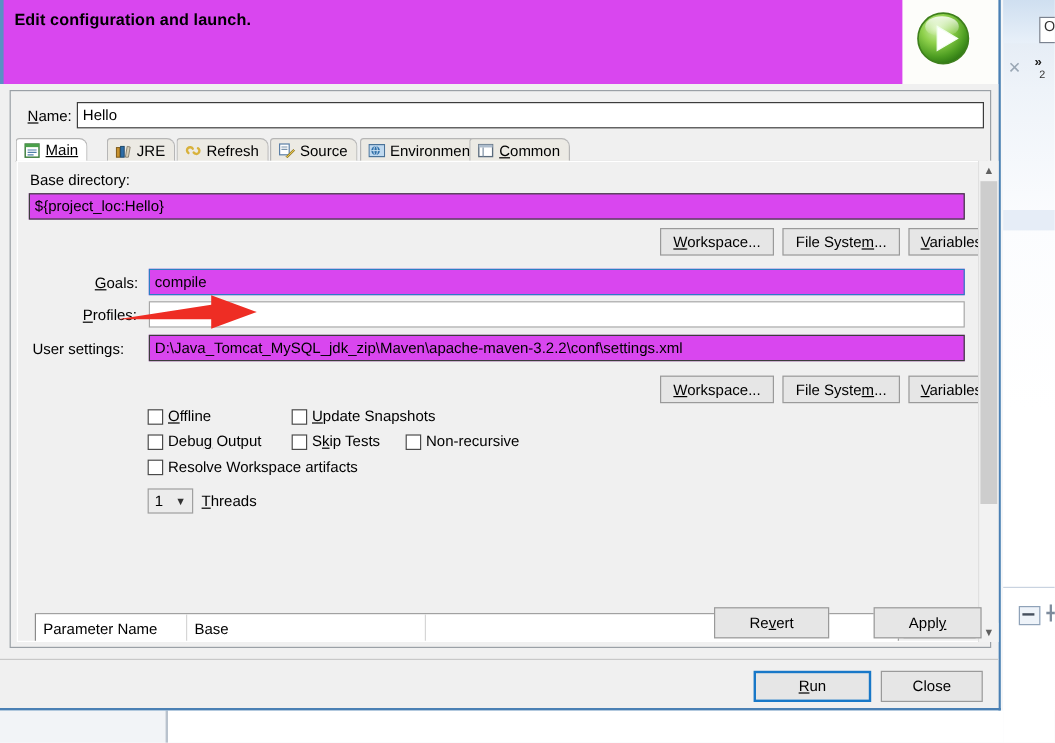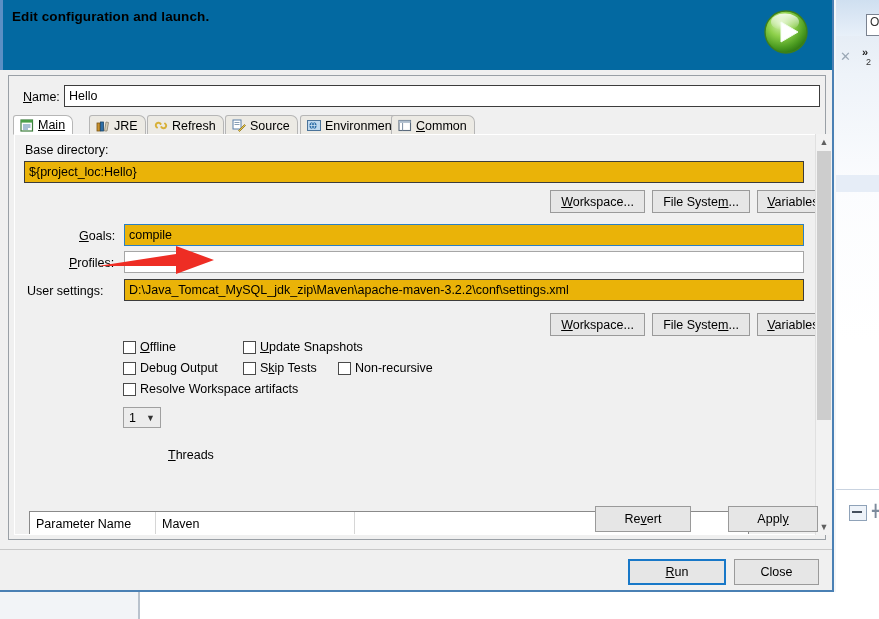--- a/index.html
+++ b/index.html
@@ -27,21 +27,21 @@
   .bg-min-bar{position:absolute;left:2px;top:5px;width:10px;height:2px;background:#46505e;}
   .bg-max-icon{position:absolute;left:872px;top:504px;font-size:12px;color:#7d8b9c;}
   .bg-vline{position:absolute;left:138px;top:592px;width:2px;height:27px;background:#b9c2cd;}
   .bg-bottomstrip{position:absolute;left:0;top:592px;width:879px;height:27px;background:#f2f4f7;}
   .bg-bottomstrip2{position:absolute;left:140px;top:592px;width:696px;height:27px;background:#ffffff;}
 
   
   #dialog{position:absolute;left:0;top:0;width:834px;height:592px;
      background:#fdfdfa;border-right:2px solid #4a80b4;border-bottom:2px solid #4a80b4;
      box-sizing:border-box;}
-  .dlg-header{position:absolute;left:0;top:0;width:832px;height:70px;background:#0369a1;}
+  .dlg-header{position:absolute;left:0;top:0;width:752px;height:70px;background:#d946ef;}
   .dlg-title{position:absolute;left:12px;top:9px;font-size:13.5px;font-weight:bold;color:#000;
      font-family:"Liberation Sans", sans-serif;letter-spacing:0.1px;}
   .hdr-leftbar{position:absolute;left:0;top:0;width:3px;height:70px;background:#5b8fc4;}
   .hdr-run-icon{position:absolute;left:760px;top:6px;width:52px;height:52px;}
 
   .dlg-body{position:absolute;left:0;top:70px;width:832px;height:480px;background:#f0f0f0;}
   .body-frame{position:absolute;left:8px;top:5px;width:818px;height:465px;
      background:#f0f0f0;border:1px solid #9aa0a6;box-sizing:border-box;}
 
   
@@ -60,21 +60,21 @@
      border-top-left-radius:3px;border-top-right-radius:7px;background:#eceae4;}
   .tab.active{background:#ffffff;border-bottom:1px solid #ffffff;}
   .tab u{text-decoration:underline;}
   .tabico{width:14px;height:13px;display:inline-block;position:relative;flex:0 0 auto;}
 
   
   .content{position:absolute;left:5px;top:58px;width:808px;height:401px;background:#f0f0f0;
      border:1px solid #ffffff;box-sizing:border-box;overflow:hidden;}
   .lbl{position:absolute;font-size:12.5px;color:#000;}
   .lbl u{text-decoration:underline;}
-  .txt{position:absolute;border:1px solid #3c3c3c;background:#eab308;box-sizing:border-box;
+  .txt{position:absolute;border:1px solid #3c3c3c;background:#d946ef;box-sizing:border-box;
      font-family:"Liberation Sans", sans-serif;font-size:12.5px;padding:2px 4px;color:#000;outline:none;height:22px;}
   .txt.focused{border:1px solid #2b7fc4;}
   .txt.disabled{border:1px solid #a6a6a6;background:#ffffff;}
   .btn{position:absolute;height:23px;background:#e6e6e6;border:1px solid #9a9a9a;
      font-family:"Liberation Sans", sans-serif;font-size:12.5px;color:#000;
      display:flex;align-items:center;justify-content:center;box-sizing:border-box;cursor:default;}
   .btn u{text-decoration:underline;}
 
   .cbrow{position:absolute;display:flex;align-items:flex-end;font-size:12.5px;}
   .cbox{width:13px;height:13px;border:1px solid #4a4a4a;background:#fff;box-sizing:border-box;
@@ -296,27 +296,27 @@
 
         <div class="cbrow" style="left:108px;top:247px;">
           <span class="cbox"></span>
           <span class="cblabel">Resolve Workspace artifacts</span>
         </div>
 
         <div class="combo" style="left:108px;top:272px;">
           <span class="cval">1</span>
           <span class="carrow">▼</span>
         </div>
-        <div class="lbl" style="left:153px;top:276px;margin-top:37px;"><u>T</u>hreads</div>
+        <div class="lbl" style="left:153px;top:276px;"><u>T</u>hreads</div>
 
         <div class="ptable">
           <div class="pthead">
             <div class="pth" style="left:0;width:125px;">Parameter Name</div>
             <div class="pthsep" style="left:125px;"></div>
-            <div class="pth" style="left:126px;width:198px;">Maven</div>
+            <div class="pth" style="left:126px;width:198px;">Base</div>
             <div class="pthsep" style="left:324px;"></div>
           </div>
         </div>
 
         <div class="btn" style="left:738px;top:374px;width:60px;">
             <span><u>A</u>dd...</span>
           </div>
 
       </div>
 

